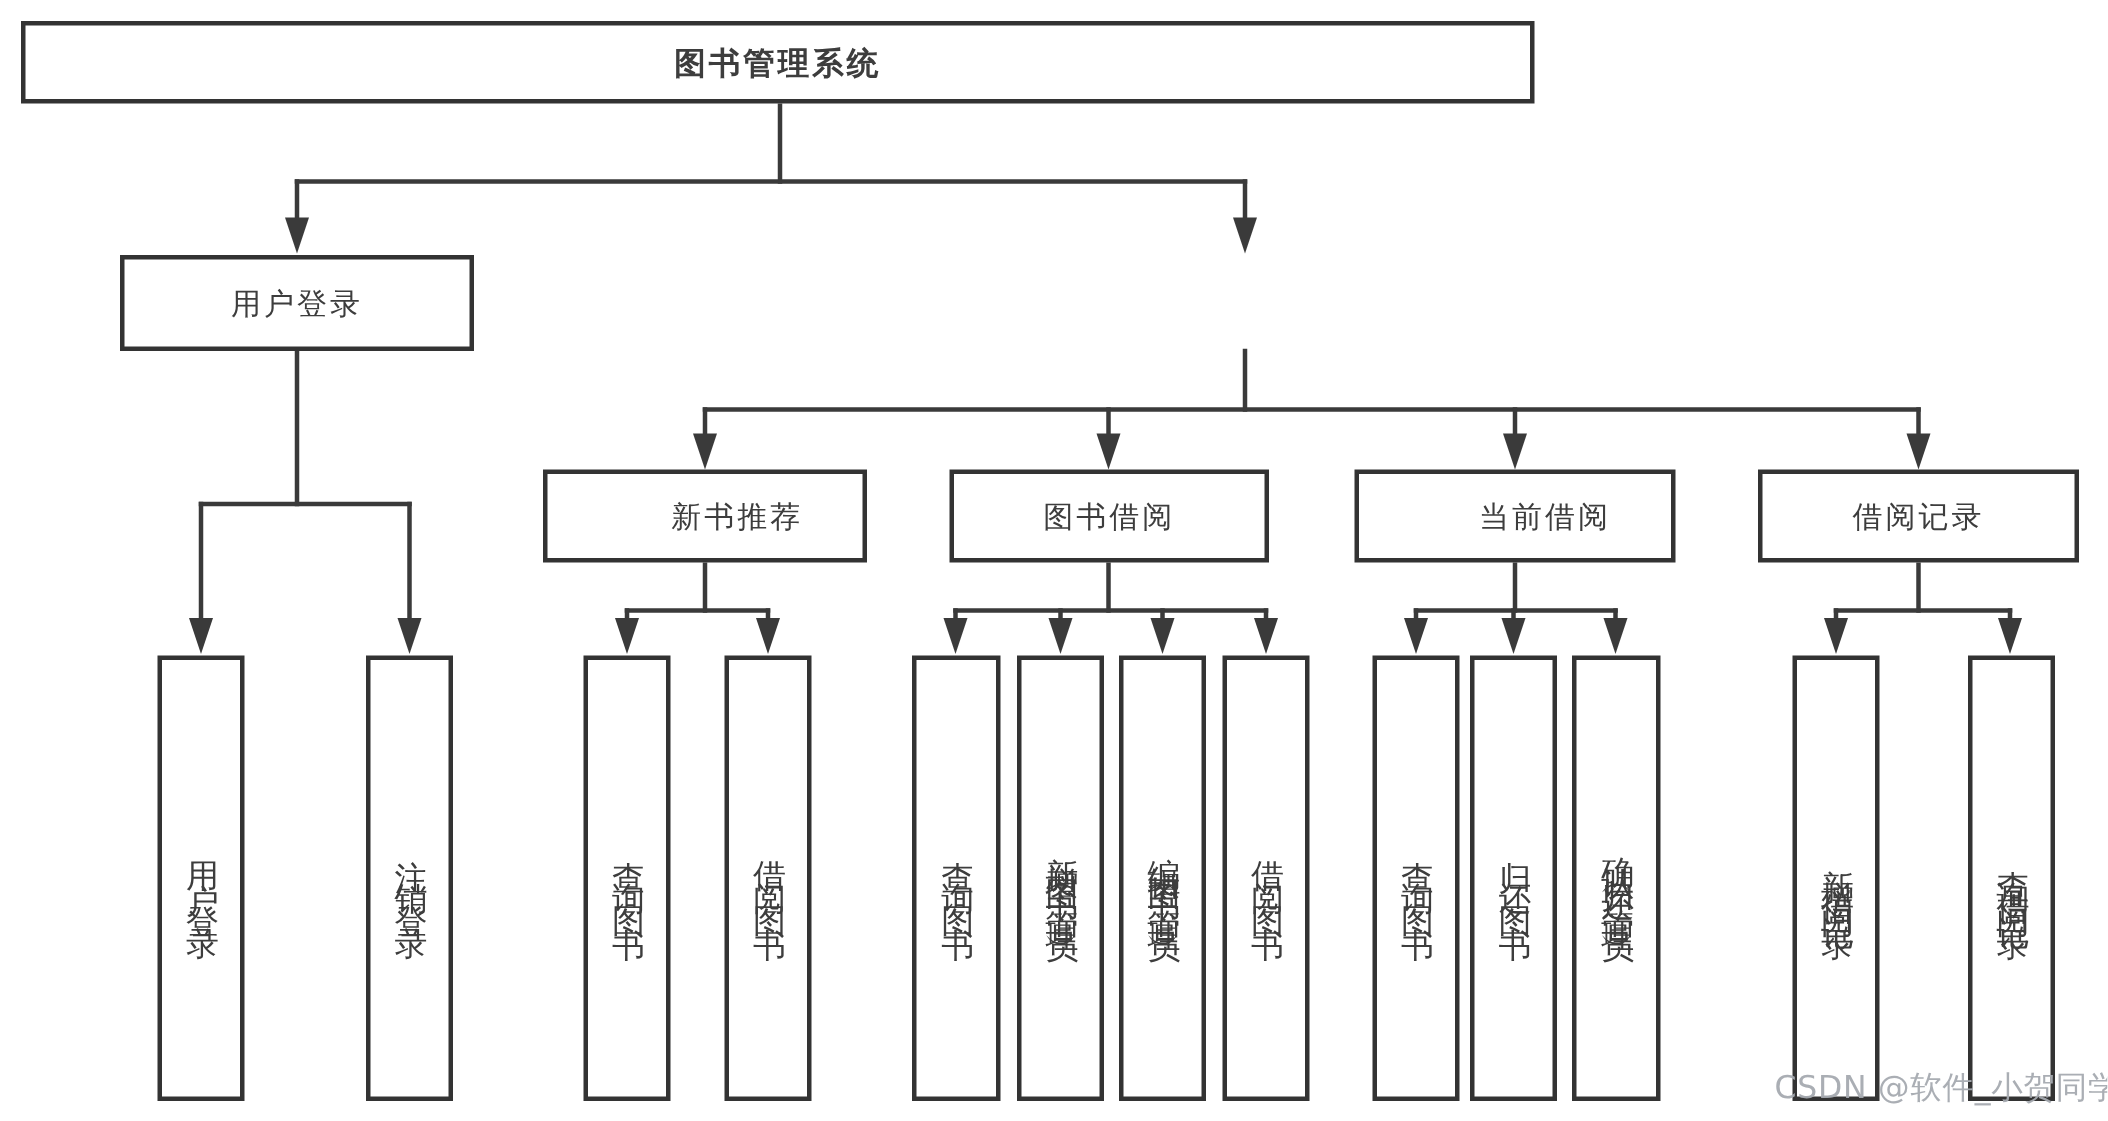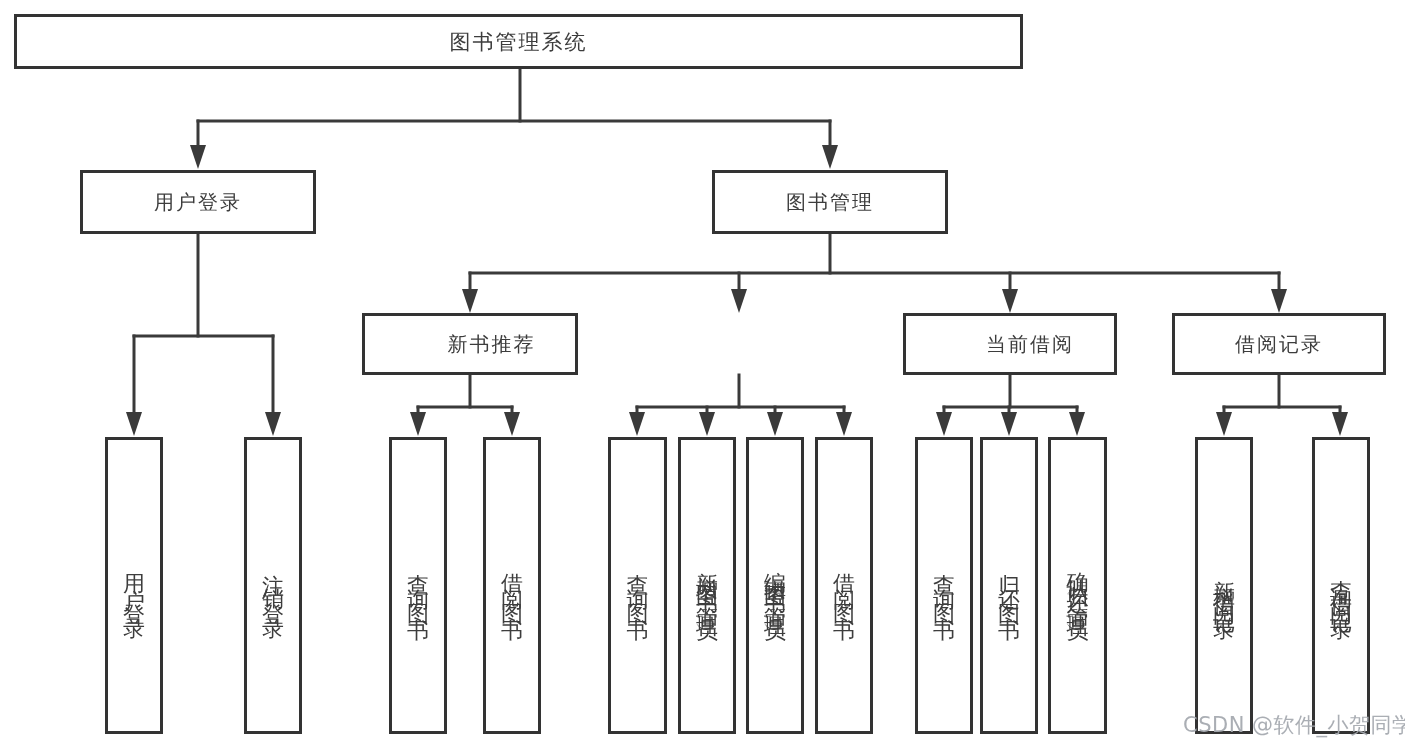--- a/index.html
+++ b/index.html
@@ -34,21 +34,21 @@
     box-sizing: border-box;
     background: #ffffff;
     border: 3px solid #333333;
     color: #3d3d3d;
     display: flex;
     align-items: center;
     justify-content: center;
     z-index: 2;
   }
   .h-node { font-size: 20px; letter-spacing: 2px; white-space: nowrap; }
-  .root-node { font-size: 21px; }
+  .root-node { font-size: 21px; font-weight: bold; }
   .v-node span {
     writing-mode: vertical-rl;
     text-orientation: mixed;
     font-size: 22px;
     line-height: 1;
   }
   .v-loose  span { letter-spacing: 15px; }
   .v-medium span { letter-spacing: 8px; }
   .v-tight  span { letter-spacing: 7px; }
   .watermark {
@@ -143,27 +143,27 @@
     </g>
   </svg>
 
   <div class="node h-node root-node" style="left:14px; top:14px; width:1009px; height:55px;">
     <span>图书管理系统</span>
   </div>
 
   <div class="node h-node" style="left:80px; top:170px; width:236px; height:64px;">
     <span>用户登录</span>
   </div>
-  <div class="node h-node" style="left:712px; top:170px; width:236px; height:64px;">
-    <span>图书管理</span>
-  </div>
 
   <div class="node h-node" style="left:362px; top:313px; width:216px; height:62px;padding-left:43px;">
     <span>新书推荐</span>
   </div>
+  <div class="node h-node" style="left:633px; top:313px; width:213px; height:62px;">
+    <span>图书借阅</span>
+  </div>
   <div class="node h-node" style="left:903px; top:313px; width:214px; height:62px;padding-left:40px;">
     <span>当前借阅</span>
   </div>
   <div class="node h-node" style="left:1172px; top:313px; width:214px; height:62px;">
     <span>借阅记录</span>
   </div>
 
   <div class="node v-node v-loose" style="left:105px; top:437px; width:58px; height:297px;">
     <span>用户登录</span>
   </div>

